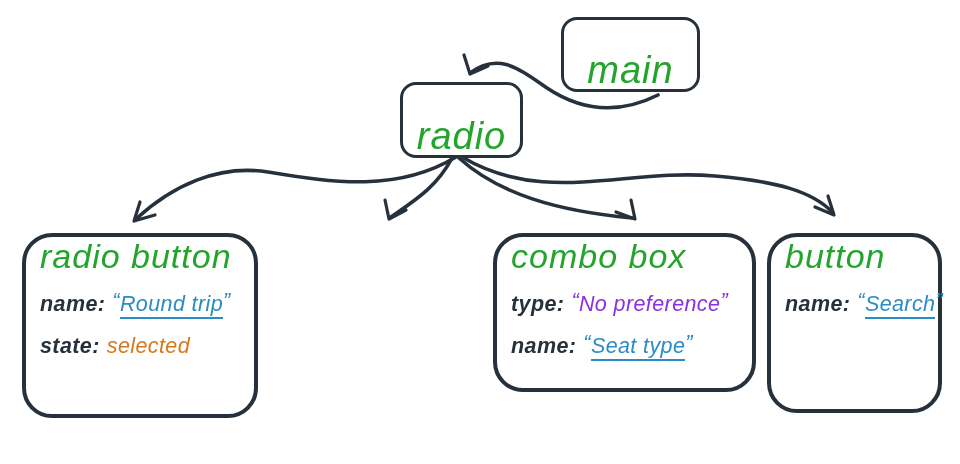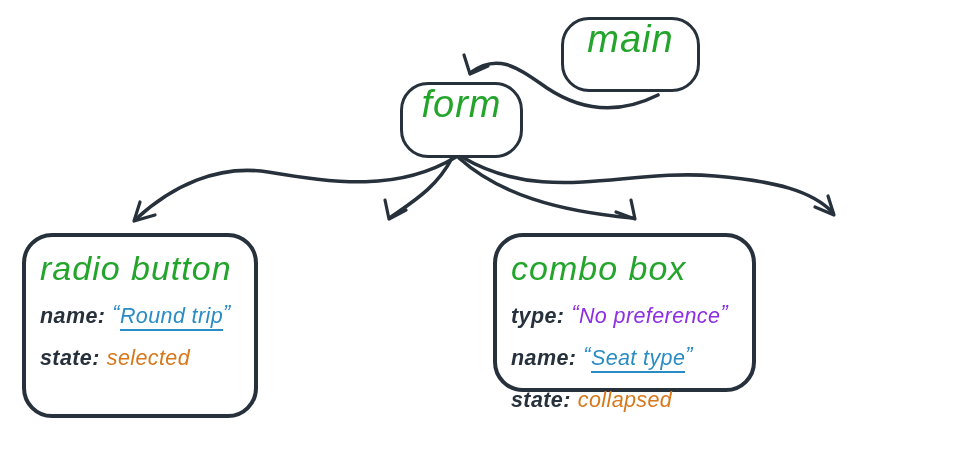--- a/index.html
+++ b/index.html
@@ -32,27 +32,27 @@
     stroke-linejoin:round;
   }
   .arrows path.arrowhead{stroke-width:3.2;}
   .node{
     position:absolute;
     z-index:2;
     background:var(--bg);
     border:4px solid var(--ink);
   }
   .node.small{
-    border-radius:28px;
+    border-radius:16px;
     border-width:3.5px;
-    display:flex;align-items:flex-start;justify-content:center;
+    display:flex;align-items:flex-end;justify-content:center;
   }
   .node.big{
     border-radius:30px;
-    padding:12px 14px;
+    padding:0 14px;
   }
   .role{
     color:var(--role-green);
     letter-spacing:1px;
     white-space:nowrap;
   }
   .small .role{font-size:38px;line-height:1;}
   .big .role{
     display:block;
     font-size:34px;line-height:1.05;
@@ -93,21 +93,21 @@
 
     <path d="M 462,157 C 545,206 625,168 715,176 C 775,181 813,191 833,213"></path>
     <path class="arrowhead" d="M 834,215 L 828,196 M 834,215 L 815,207"></path>
   </svg>
 
   <div class="node small" style="left:561px;top:17px;width:139px;height:75px">
     <span class="role">main</span>
   </div>
 
   <div class="node small" style="left:400px;top:82px;width:123px;height:76px">
-    <span class="role">form</span>
+    <span class="role">radio</span>
   </div>
 
   <div class="node big" style="left:22px;top:233px;width:236px;height:185px">
     <span class="role">radio button</span>
     <div class="prop">
       <span class="key">name:</span><span class="val-name"><span class="q">“</span><span class="txt">Round trip</span><span class="q">”</span></span>
     </div>
     <div class="prop">
       <span class="key">state:</span><span class="val-state">selected</span>
     </div>
@@ -115,19 +115,22 @@
 
 
   <div class="node big" style="left:493px;top:233px;width:263px;height:159px">
     <span class="role">combo box</span>
     <div class="prop">
       <span class="key">type:</span><span class="val-value"><span class="q">“</span><span class="txt">No preference</span><span class="q">”</span></span>
     </div>
     <div class="prop">
       <span class="key">name:</span><span class="val-name"><span class="q">“</span><span class="txt">Seat type</span><span class="q">”</span></span>
     </div>
+  </div>
+
+  <div class="node big" style="left:767px;top:233px;width:175px;height:180px">
+    <span class="role">button</span>
     <div class="prop">
-      <span class="key">state:</span><span class="val-state">collapsed</span>
+      <span class="key">name:</span><span class="val-name"><span class="q">“</span><span class="txt">Search</span><span class="q">”</span></span>
     </div>
   </div>
-
 
 </div>
 
 </body></html>

